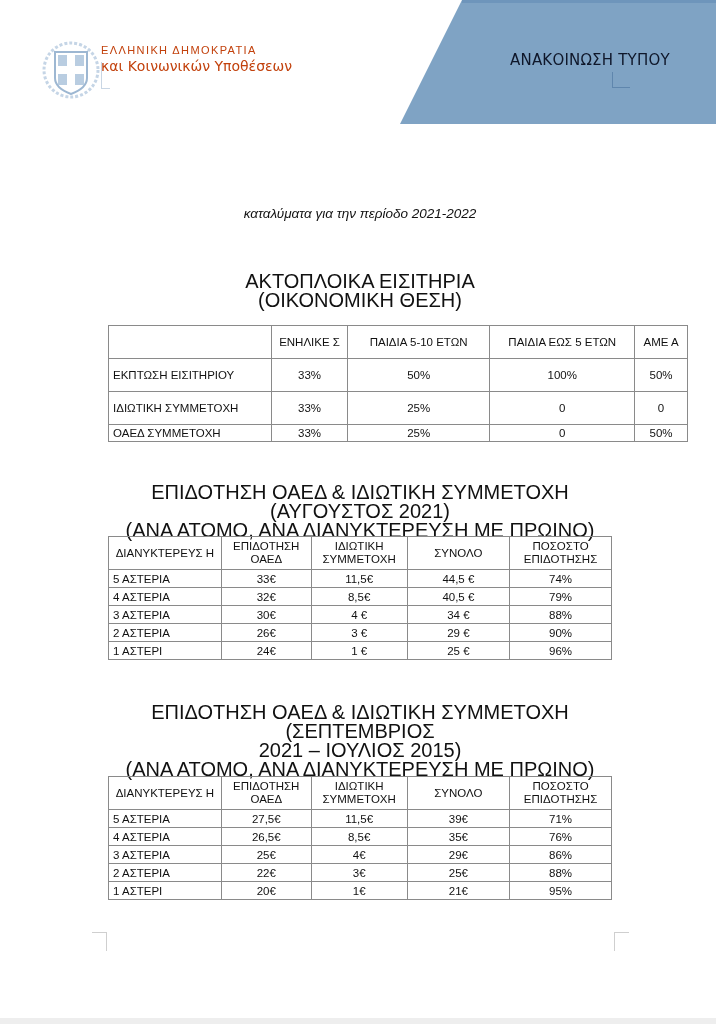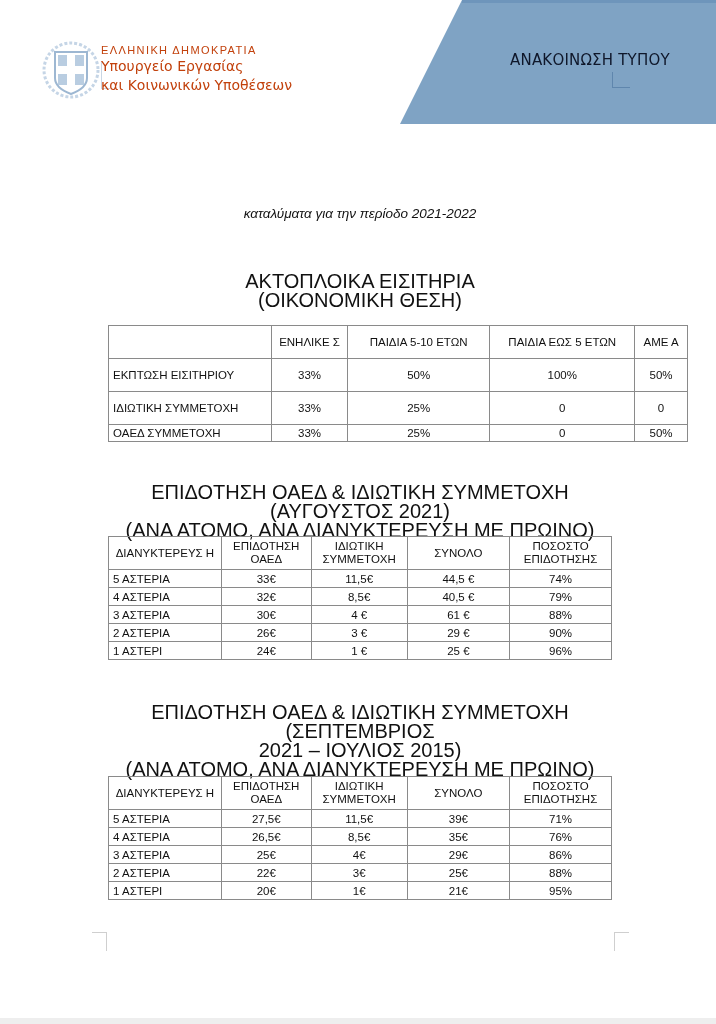--- a/index.html
+++ b/index.html
@@ -45,21 +45,20 @@
   <svg class="emblem" viewBox="0 0 60 62">
     <circle cx="30" cy="30" r="27" fill="none" stroke="#c5d5e6" stroke-width="3" stroke-dasharray="3 2"></circle>
     <path d="M14 12 H46 V38 Q46 48 30 54 Q14 48 14 38 Z" fill="none" stroke="#9db7d2" stroke-width="2"></path>
     <rect x="17" y="15" width="26" height="30" fill="#b9cde1"></rect>
     <rect x="26" y="15" width="8" height="30" fill="#ffffff"></rect>
     <rect x="17" y="26" width="26" height="8" fill="#ffffff"></rect>
   </svg>
   <div class="emblem-tick"></div>
   <div class="ministry">
     <div class="l1">ΕΛΛΗΝΙΚΗ ΔΗΜΟΚΡΑΤΙΑ</div>
-    <div class="l2">Υπουργείο Εργασίας</div>
     <div class="l3">και Κοινωνικών Υποθέσεων</div>
   </div>
   <div class="banner"></div>
   <div class="banner-topline"></div>
   <div class="banner-title">ΑΝΑΚΟΙΝΩΣΗ ΤΥΠΟΥ</div>
   <div class="banner-mark"></div>
 </div>
 
 <div class="doc-title">
   <div>καταλύματα για την περίοδο 2021-2022</div>
@@ -142,21 +141,21 @@
     <td class="l">4 ΑΣΤΕΡΙΑ</td>
     <td class="c">32€</td>
     <td class="c">8,5€</td>
     <td class="c">40,5 €</td>
     <td class="c">79%</td>
   </tr>
   <tr>
     <td class="l">3 ΑΣΤΕΡΙΑ</td>
     <td class="c">30€</td>
     <td class="c">4 €</td>
-    <td class="c">61 €</td>
+    <td class="c">34 €</td>
     <td class="c">88%</td>
   </tr>
   <tr>
     <td class="l">2 ΑΣΤΕΡΙΑ</td>
     <td class="c">26€</td>
     <td class="c">3 €</td>
     <td class="c">29 €</td>
     <td class="c">90%</td>
   </tr>
   <tr>

